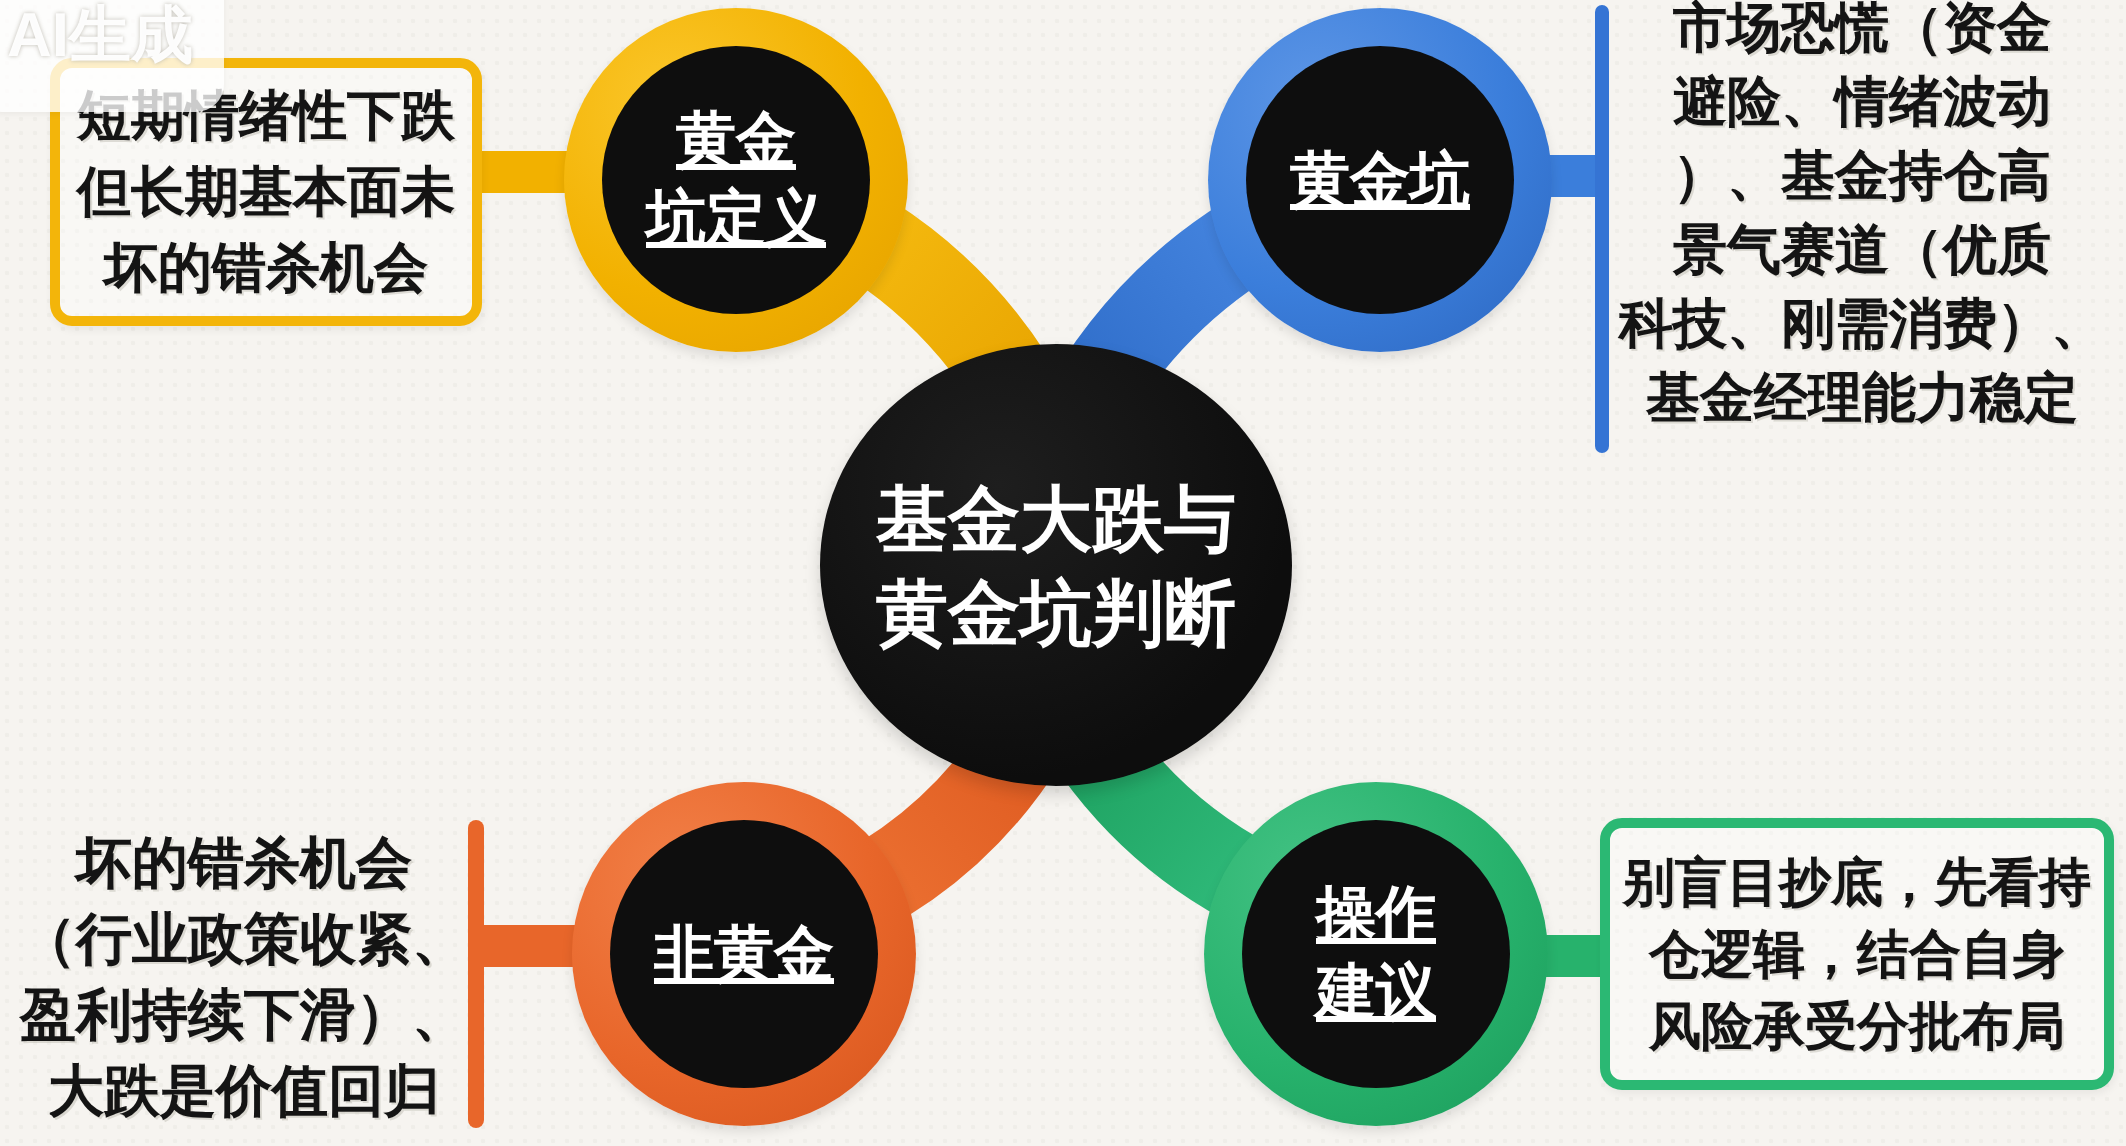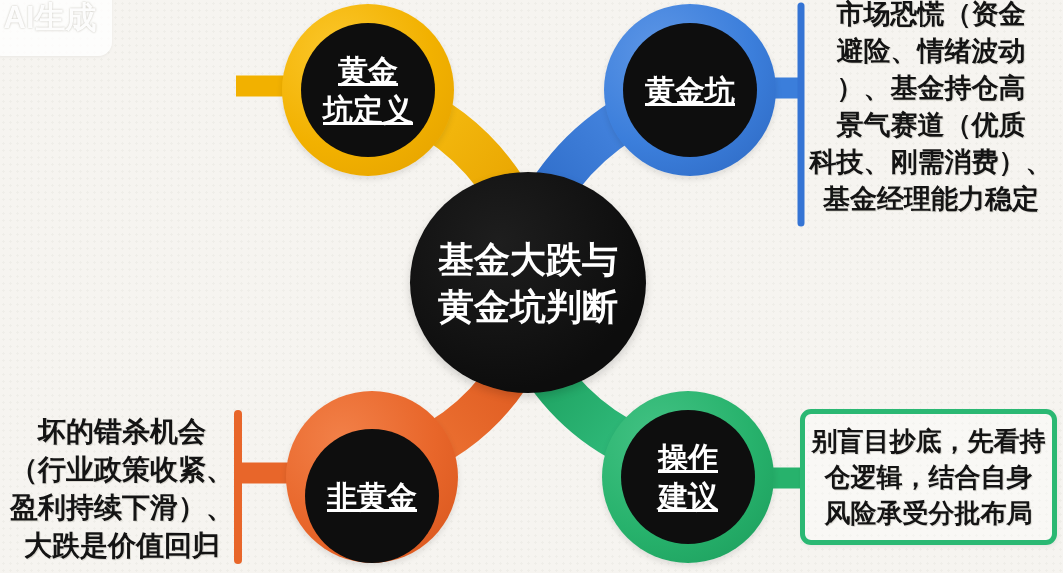--- a/index.html
+++ b/index.html
@@ -18,21 +18,21 @@
   svg.connectors{position:absolute;left:0;top:0;z-index:1;}
 
   
   .ring{
     position:absolute;z-index:2;width:172px;height:172px;border-radius:50%;
     display:flex;align-items:center;justify-content:center;
     box-shadow:0 3px 6px rgba(0,0,0,0.10);
   }
   .ring-yellow{background:radial-gradient(circle at 32% 28%, #FBC72B 0%, #F2B100 55%, #E3A000 100%);}
   .ring-blue  {background:radial-gradient(circle at 32% 28%, #5D96E6 0%, #3B7EDB 55%, #2C66BF 100%);}
-  .ring-orange{background:radial-gradient(circle at 32% 28%, #F28048 0%, #E8662A 55%, #D5541C 100%);align-items:flex-end;}
+  .ring-orange{background:radial-gradient(circle at 32% 28%, #F28048 0%, #E8662A 55%, #D5541C 100%);}
   .ring-green {background:radial-gradient(circle at 32% 28%, #43C284 0%, #27B26C 55%, #1B9A5A 100%);}
   .core{
     width:134px;height:134px;border-radius:50%;background:#0E0E0E;
     display:flex;align-items:center;justify-content:center;
   }
   .node-label{
     color:#FFFFFF;font-weight:700;font-size:30px;line-height:39px;
     text-align:center;white-space:nowrap;
   }
   .node-label span{display:block;text-decoration:underline;}
@@ -156,20 +156,27 @@
     </div>
   </div>
 
   <div class="center-circle">
     <div class="center-label">
       <span>基金大跌与</span>
       <span>黄金坑判断</span>
     </div>
   </div>
 
+  <div class="note-box yellow">
+    <div class="note-text">
+      <span>短期情绪性下跌</span>
+      <span>但长期基本面未</span>
+      <span>坏的错杀机会</span>
+    </div>
+  </div>
 
   <div class="note-plain blue">
     <div class="note-text">
       <span>市场恐慌（资金</span>
       <span>避险、情绪波动</span>
       <span>）、基金持仓高</span>
       <span>景气赛道（优质</span>
       <span>科技、刚需消费）、</span>
       <span>基金经理能力稳定</span>
     </div>

